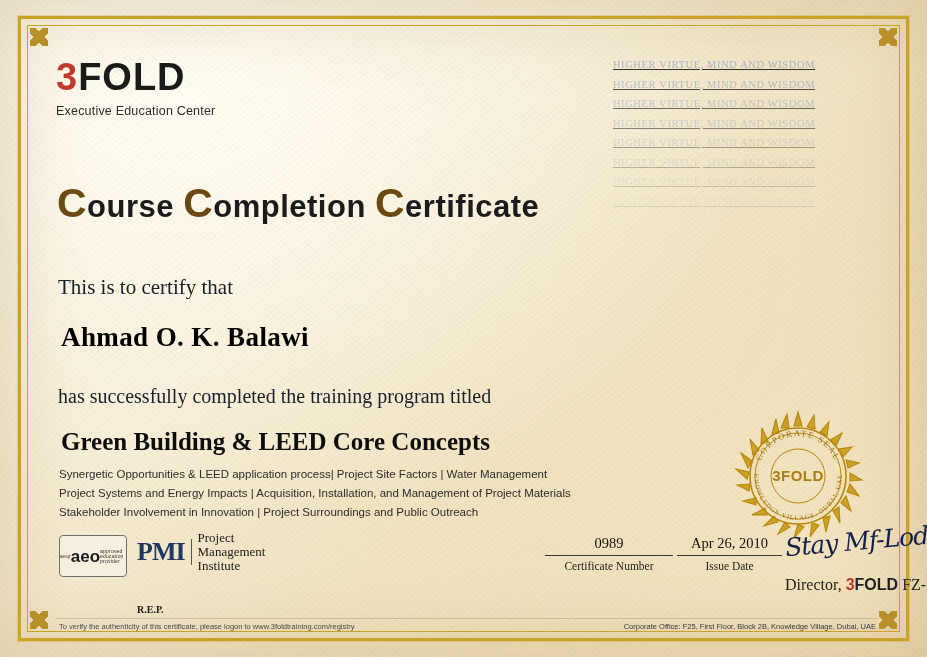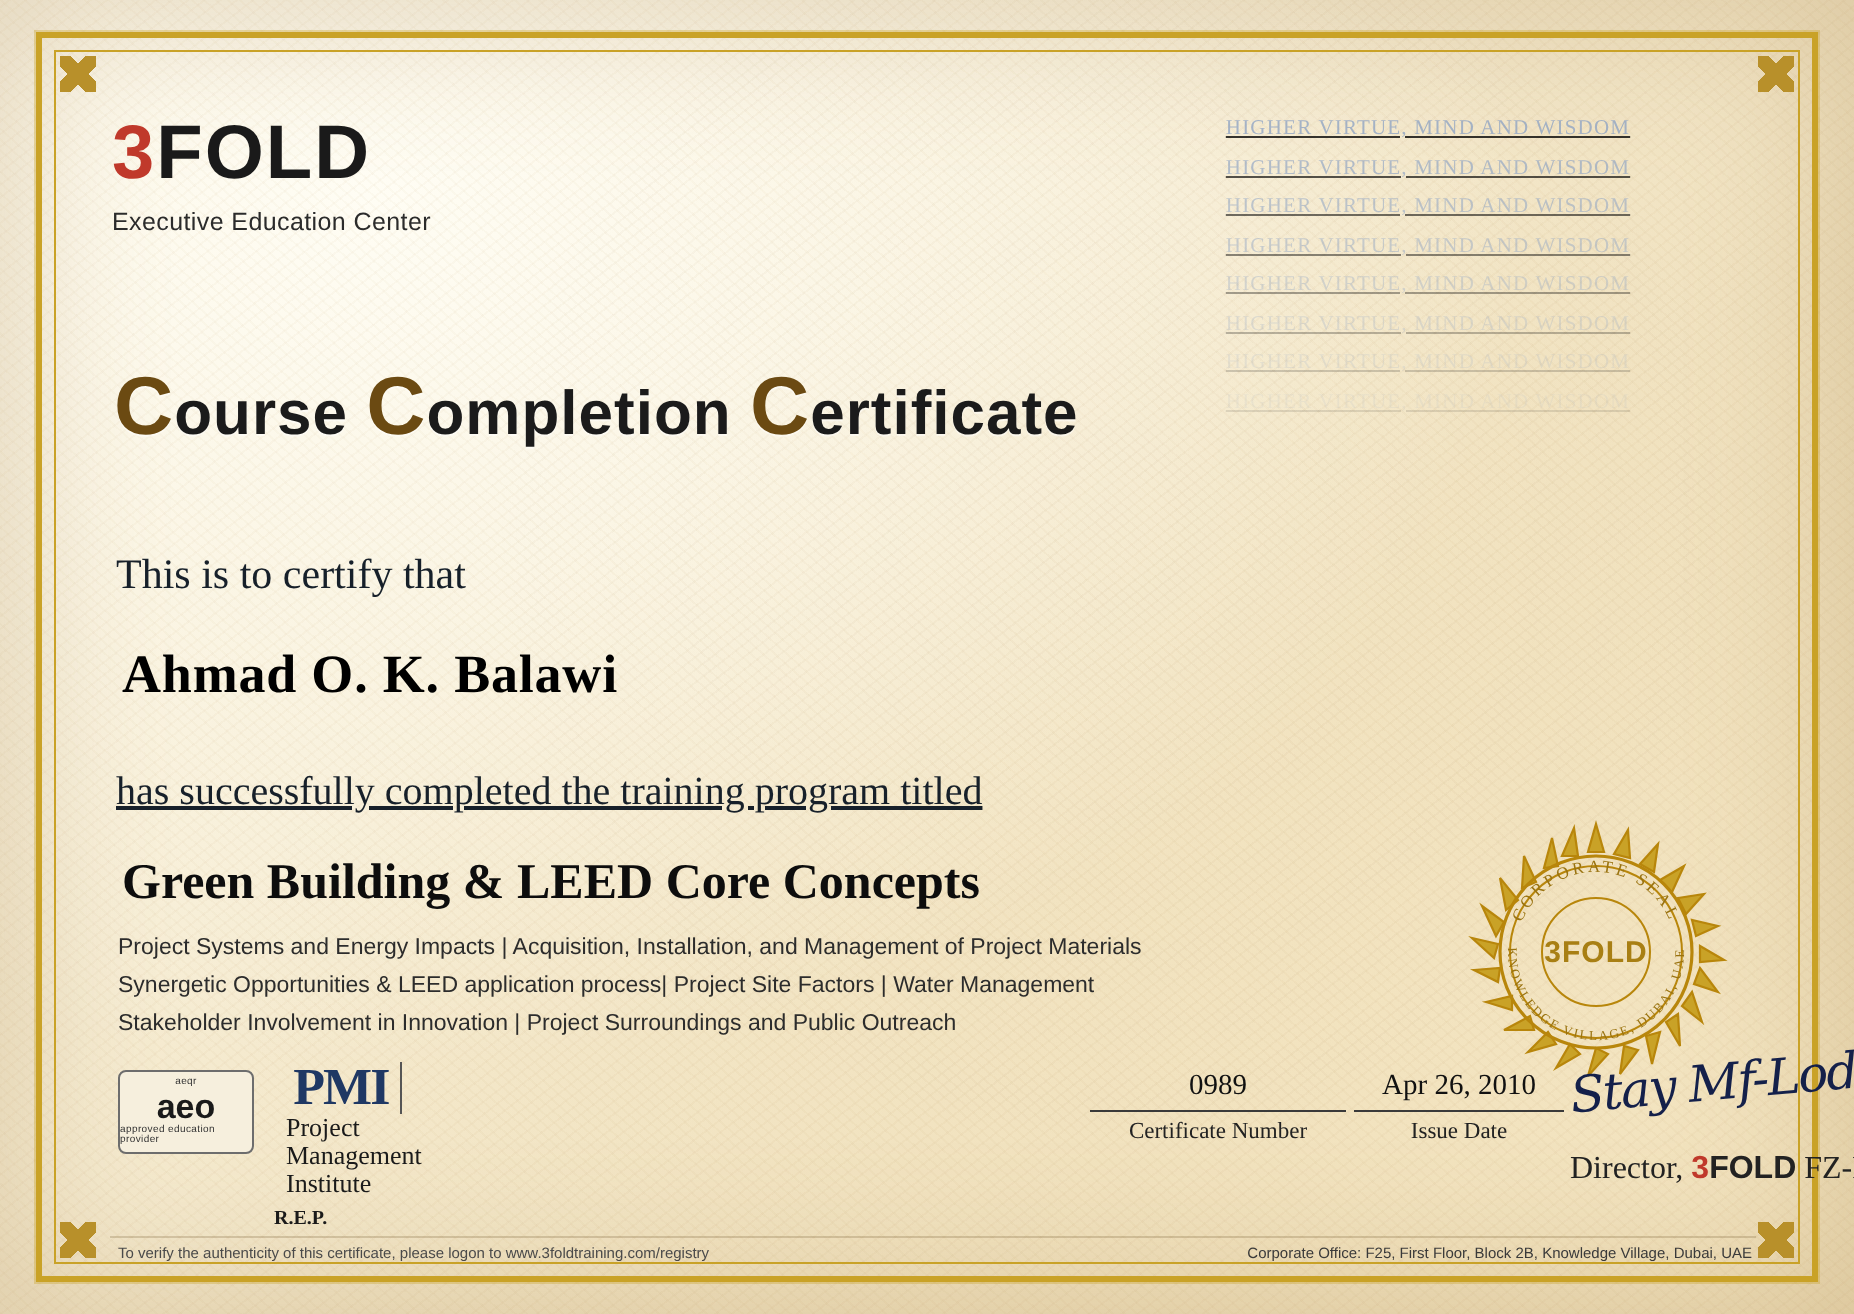--- a/index.html
+++ b/index.html
@@ -148,21 +148,20 @@
     font-size: 27px;
     color: #000;
     letter-spacing: .4px;
   }
   .line-completed {
     position: absolute;
     left: 13px;
     top: 345px;
     font-size: 20px;
     color: #17202a;
-    text-decoration: underline;
   }
   .course-title {
     position: absolute;
     left: 16px;
     top: 388px;
     font-family: "Liberation Serif", serif;
     font-weight: bold;
     font-size: 25px;
     color: #0d0d0d;
   }
@@ -193,21 +192,21 @@
   .aeqr {
     position: absolute;
     left: 14px;
     top: 8px;
     width: 66px;
     height: 40px;
     border: 1px solid #6d6d6d;
     border-radius: 4px;
     background: #f6efdd;
     display: flex;
-    flex-direction: column;
+    flex-direction: row;
     align-items: center;
     justify-content: center;
     line-height: 1;
   }
   .aeqr .tiny {
     font-family: "Liberation Sans", sans-serif;
     font-size: 5px;
     color: #333;
     letter-spacing: .2px;
   }
@@ -217,21 +216,20 @@
     font-size: 17px;
     color: #1a1a1a;
     margin: 1px 0;
   }
   .pmi {
     position: absolute;
     left: 92px;
     top: 4px;
     display: flex;
     align-items: center;
-    flex-direction: column;
   }
   .pmi-mark {
     font-family: "Liberation Serif", serif;
     font-weight: bold;
     font-size: 26px;
     color: #1f3864;
     letter-spacing: -1px;
     padding-right: 6px;
     border-right: 1px solid #555;
     line-height: 1;
@@ -348,22 +346,22 @@
     <div class="cert-title">
       <span class="cap">C</span>ourse <span class="cap">C</span>ompletion <span class="cap">C</span>ertificate
     </div>
 
     <div class="line-certify">This is to certify that</div>
     <div class="recipient">Ahmad  O. K. Balawi</div>
     <div class="line-completed">has successfully completed the training program titled</div>
     <div class="course-title">Green Building &amp; LEED Core Concepts</div>
 
     <div class="topics">
+      <div>Synergetic Opportunities &amp; LEED application process| Project Site Factors | Water Management</div>
       <div>Project Systems and Energy Impacts | Acquisition, Installation, and Management of Project Materials</div>
-      <div>Synergetic Opportunities &amp; LEED application process| Project Site Factors | Water Management</div>
       <div>Stakeholder Involvement in Innovation | Project Surroundings and Public Outreach</div>
     </div>
 
     <div class="seal">
       <svg width="132" height="132" viewBox="0 0 132 132" aria-hidden="true">
         <defs>
           <path id="arcTop" d="M 26,66 A 40,40 0 0 1 106,66" fill="none"></path>
           <path id="arcBottom" d="M 22,66 A 44,44 0 0 0 110,66" fill="none"></path>
         </defs>
         <g stroke="#b8860b" fill="none">

